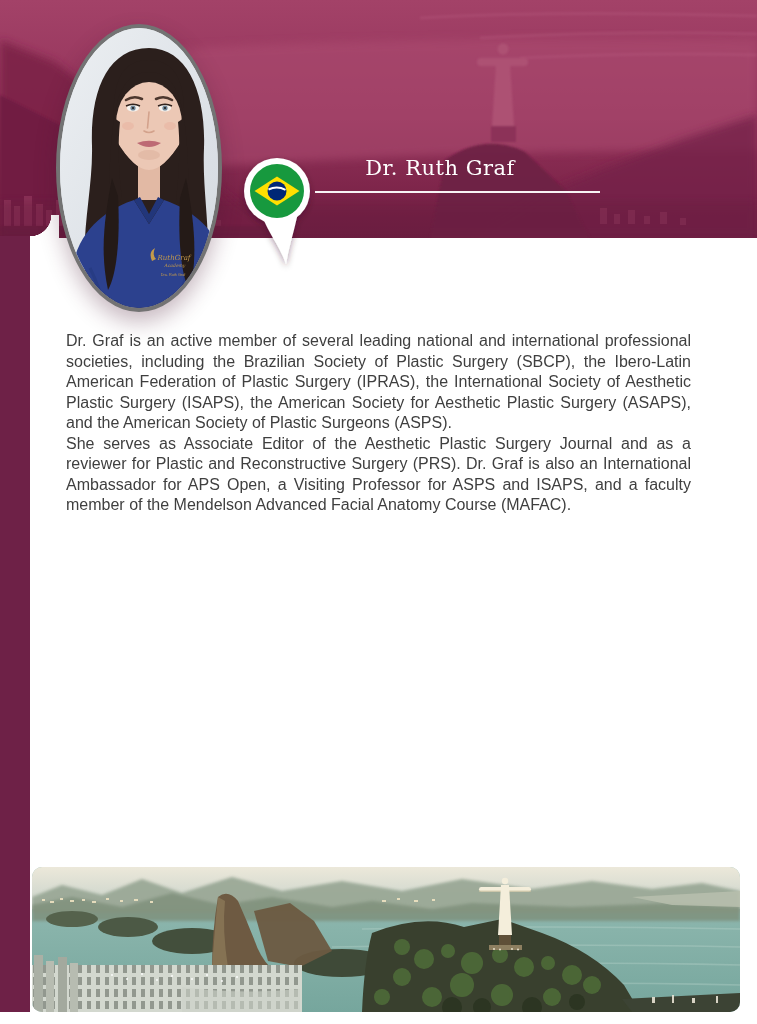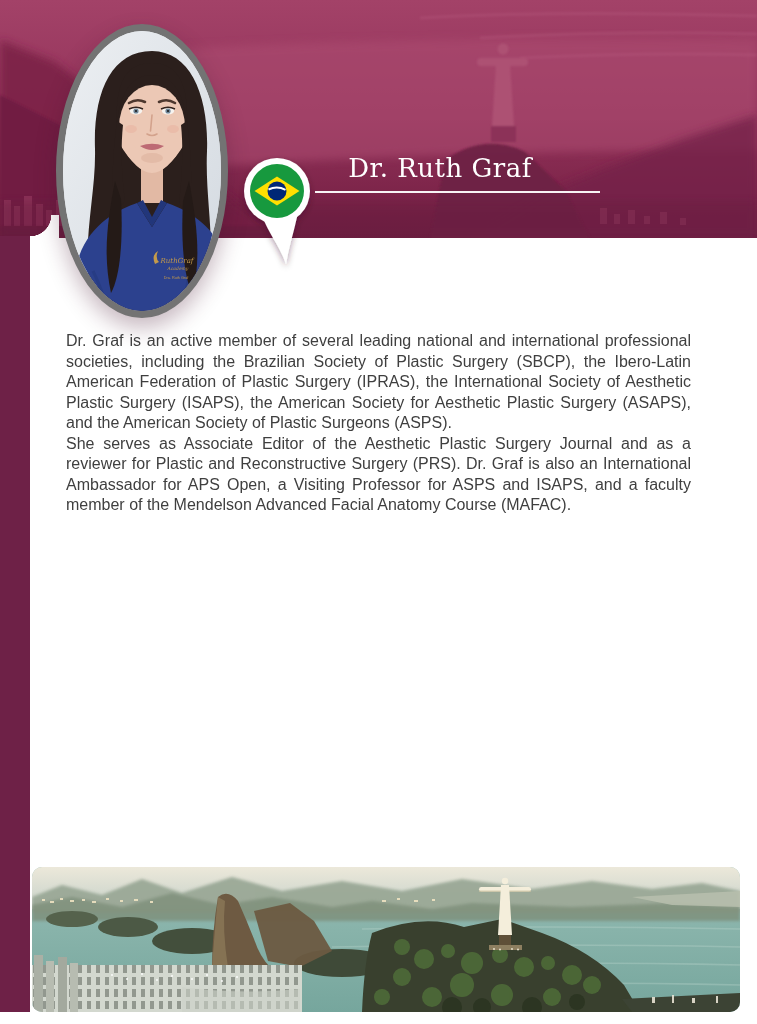--- a/index.html
+++ b/index.html
@@ -5,30 +5,30 @@
   html,body{margin:0;padding:0;background:#fff;}
   .page{position:relative;width:757px;height:1024px;overflow:hidden;background:#fff;
         font-family:"Liberation Sans",sans-serif;}
   
   .banner{position:absolute;left:0;top:0;width:757px;height:238px;overflow:hidden;}
   .banner svg{display:block;width:757px;height:238px;}
   .corner-cut{position:absolute;left:30px;top:215px;width:29px;height:23px;
         background:radial-gradient(circle 22px at 0px 0px, rgba(255,255,255,0) 21px, #ffffff 21.5px);}
   .page-title{position:absolute;left:300px;top:150px;width:280px;margin:0;
         font-family:"DejaVu Serif","Liberation Serif",serif;font-weight:500;
-        font-size:26px;line-height:36px;letter-spacing:.5px;text-align:center;
+        font-size:21px;line-height:36px;letter-spacing:.5px;text-align:center;
         color:var(--title-text,#ffffff);}
   .title-underline{position:absolute;left:315px;top:191px;width:285px;height:2px;
         background:var(--title-text,#ffffff);opacity:.95;}
   
   .accent-strip{position:absolute;left:0;top:236px;width:30px;height:776px;
         background:var(--accent-strip,#6e2147);}
   
   .portrait{position:absolute;left:56px;top:24px;width:158px;height:280px;
-        border:7px solid #737373;border-radius:50%;overflow:hidden;
+        border:4px solid #737373;border-radius:50%;overflow:hidden;
         box-shadow:0 10px 22px rgba(70,20,45,.30);background:#e4e8ec;}
   .portrait svg{display:block;width:158px;height:280px;}
   
   .flag-pin{position:absolute;left:240px;top:154px;width:74px;height:118px;}
   .flag-pin svg{display:block;width:74px;height:118px;overflow:visible;}
   
   .bio{position:absolute;left:66px;top:331px;width:625px;color:var(--body-text,#3f3f3f);
         font-size:16px;line-height:20.5px;text-align:justify;}
   .bio p{margin:0;}
   

